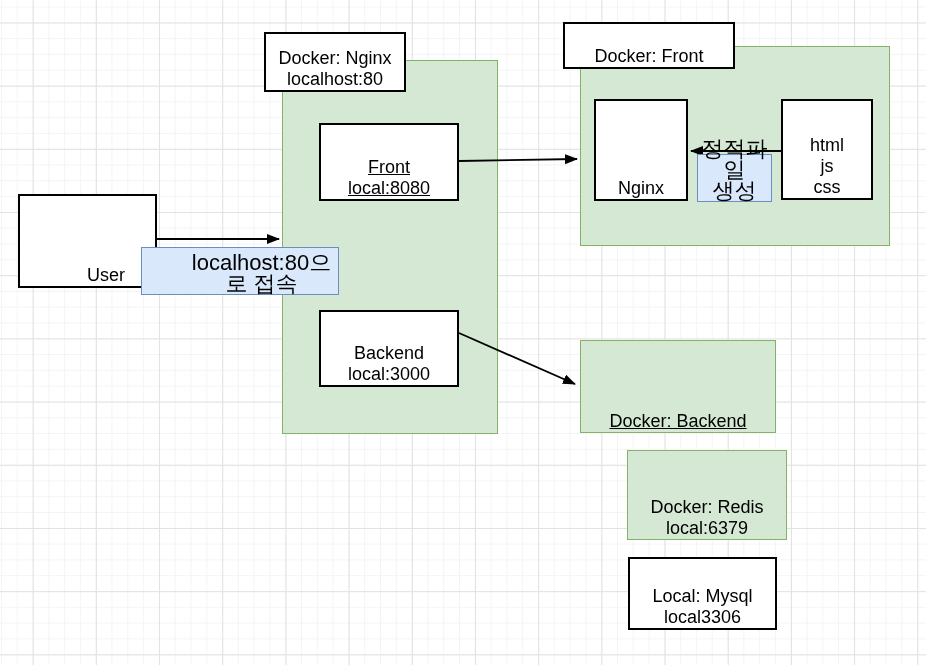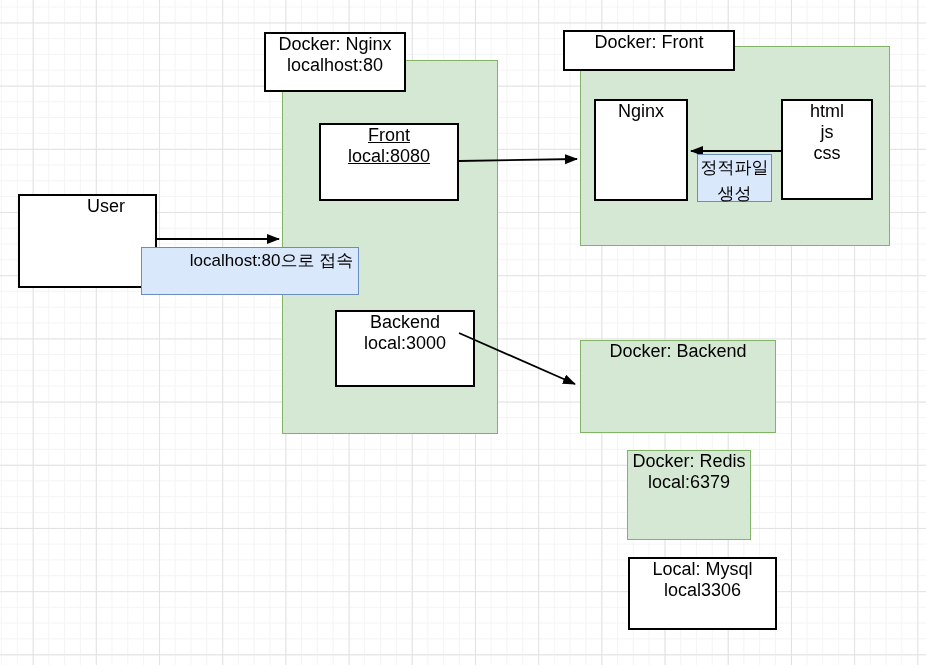--- a/index.html
+++ b/index.html
@@ -26,41 +26,41 @@
       linear-gradient(var(--grid-major) 1px, transparent 1px),
       linear-gradient(90deg, var(--grid-major) 1px, transparent 1px),
       linear-gradient(var(--grid-minor) 1px, transparent 1px),
       linear-gradient(90deg, var(--grid-minor) 1px, transparent 1px);
     background-size:63.2px 63.2px, 63.2px 63.2px, 15.8px 15.8px, 15.8px 15.8px;
     background-position:22.5px 22.5px, 32.7px 0, 6.5px 6.5px, 0.9px 0;
   }
   .node{
     position:absolute;
     display:flex;
-    align-items:flex-start;
+    align-items:flex-end;
     justify-content:center;
     text-align:center;
     box-sizing:border-box;
     font-size:18px;
     line-height:21px;
     white-space:pre-line;
   }
   .white-box{
     background:#ffffff;
     border:2px solid var(--ink);
   }
   .green-box{
     background:var(--green-fill);
     border:1px solid var(--green-stroke);
   }
   .blue-label{
     background:var(--blue-fill);
     border:1px solid var(--blue-stroke);
-    font-size:17px;
-    line-height:26px;
+    font-size:22px;
+    line-height:21px;
   }
   .edges{
     position:absolute;
     left:0;top:0;width:926px;height:665px;
     pointer-events:none;
     z-index:3;
   }
   .z1{z-index:1}.z2{z-index:2}.z4{z-index:4}
 </style>
 </head>
@@ -93,53 +93,53 @@
 
   <div class="node white-box z2" style="left:18px;top:194px;width:139px;height:94px;padding-left:37px;">
     <span>User</span>
   </div>
 
   <div class="node white-box z2" style="left:319px;top:123px;width:140px;height:78px;text-decoration:underline;">
     <span>Front
 local:8080</span>
   </div>
 
-  <div class="node white-box z2" style="left:319px;top:310px;width:140px;height:77px;margin-left:16px;">
+  <div class="node white-box z2" style="left:319px;top:310px;width:140px;height:77px;">
     <span>Backend
 local:3000</span>
   </div>
 
-  <div class="node blue-label z4" style="left:141px;top:247px;width:218px;height:48px;padding-left:43px;">
+  <div class="node blue-label z4" style="left:141px;top:247px;width:198px;height:48px;padding-left:43px;">
     <span>localhost:80으로 접속</span>
   </div>
 
-  <div class="node white-box z4" style="left:563px;top:30px;width:172px;height:41px;">
+  <div class="node white-box z4" style="left:563px;top:22px;width:172px;height:47px;">
     <span>Docker: Front</span>
   </div>
 
   <div class="node white-box z2" style="left:781px;top:99px;width:92px;height:101px;">
     <span>html
 js
 css</span>
   </div>
 
   <div class="node white-box z2" style="left:594px;top:99px;width:94px;height:102px;">
     <span>Nginx</span>
   </div>
 
   <div class="node blue-label z4" style="left:697px;top:154px;width:75px;height:48px;">
     <span>정적파일
 생성</span>
   </div>
 
-  <div class="node green-box z2" style="left:580px;top:340px;width:196px;height:93px;">
+  <div class="node green-box z2" style="left:580px;top:340px;width:196px;height:93px;text-decoration:underline;">
     <span>Docker: Backend</span>
   </div>
 
-  <div class="node green-box z2" style="left:627px;top:450px;width:124px;height:90px;">
+  <div class="node green-box z2" style="left:627px;top:450px;width:160px;height:90px;">
     <span>Docker: Redis
 local:6379</span>
   </div>
 
   <div class="node white-box z2" style="left:628px;top:557px;width:149px;height:73px;">
     <span>Local: Mysql
 local3306</span>
   </div>
 
 </div>

